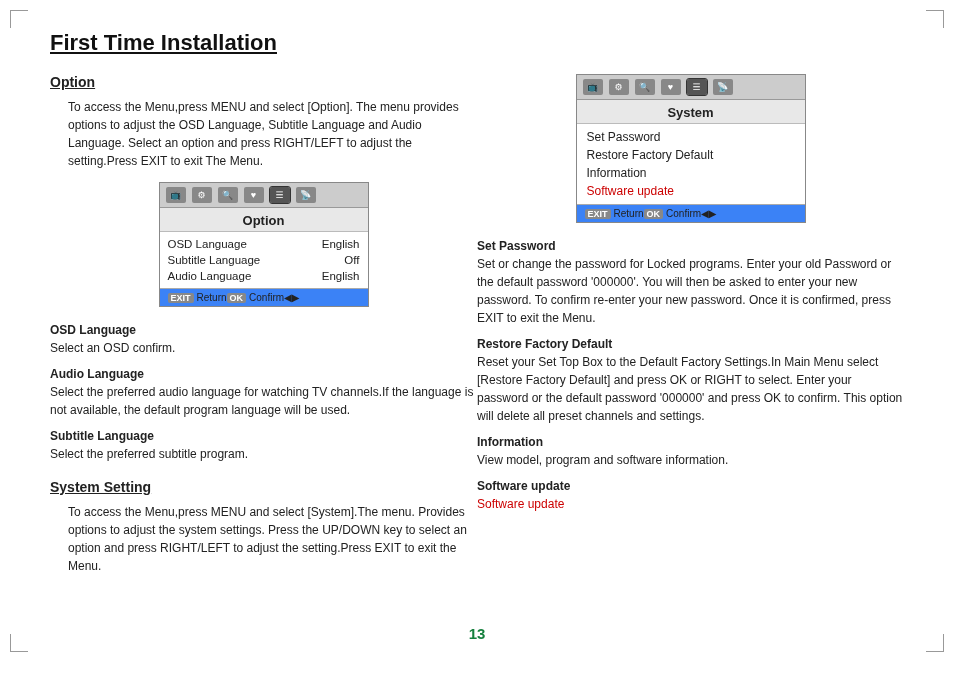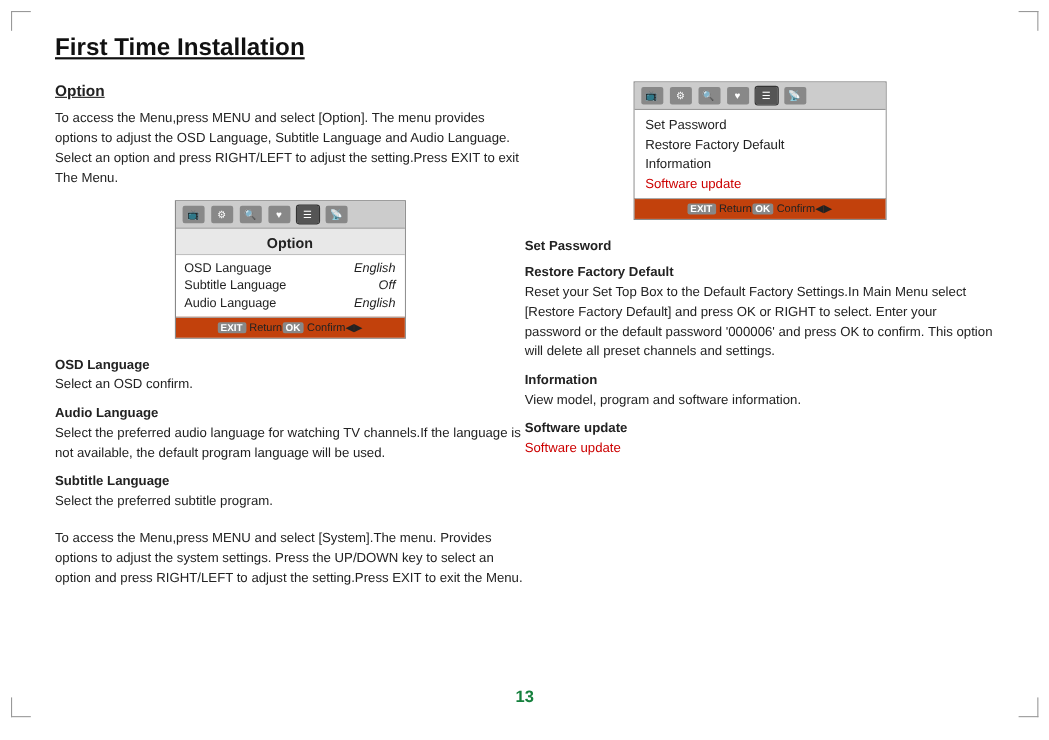--- a/index.html
+++ b/index.html
@@ -59,20 +59,21 @@
       font-weight: bold;
       text-decoration: underline;
       margin-bottom: 8px;
     }
 
     .section-desc {
       font-size: 12px;
       line-height: 1.5;
       margin-bottom: 12px;
       color: #222;
+      margin-left: 18px;
     }
 
     
     .menu-box {
       border: 1px solid #888;
       background: #f0f0f0;
       width: 210px;
       margin: 0 auto 16px auto;
     }
 
@@ -117,26 +118,26 @@
     }
 
     .menu-row {
       display: flex;
       justify-content: space-between;
       padding: 2px 0;
       font-size: 11.5px;
     }
 
     .menu-row .label { color: #222; }
-    .menu-row .value { color: #222; font-style: italic; }
+    .menu-row .value { color: #222; }
 
     .menu-footer {
-      background: #c2410c;
-      display: flex;
-      justify-content: center;
+      background: #3b82f6;
+      display: flex;
+      justify-content: flex-start;
       align-items: center;
       padding: 3px 8px;
       font-size: 10px;
       border-top: 1px solid #aaa;
     }
 
     .menu-footer-item {
       display: flex;
       align-items: center;
       gap: 3px;
@@ -291,36 +292,38 @@
         <div class="subsection-title">Audio Language</div>
         <div class="subsection-desc">Select the preferred audio language for watching TV channels.If the language is not available, the default program language will be used.</div>
       </div>
 
       <div class="subsection">
         <div class="subsection-title">Subtitle Language</div>
         <div class="subsection-desc">Select the preferred subtitle program.</div>
       </div>
 
       <div class="system-section">
+        <h2 class="section-title">System Setting</h2>
         <p class="section-desc">To access the Menu,press MENU and select [System].The menu. Provides options to adjust the system settings. Press the UP/DOWN key to select an option and press RIGHT/LEFT to adjust the setting.Press EXIT to exit the Menu.</p>
       </div>
 
     </div>
 
     <div class="col-right">
 
       <div class="system-menu-box">
         <div class="menu-icons-bar">
           <div class="menu-icon">📺</div>
           <div class="menu-icon">⚙</div>
           <div class="menu-icon">🔍</div>
           <div class="menu-icon">♥</div>
           <div class="menu-icon active">☰</div>
           <div class="menu-icon">📡</div>
         </div>
+        <div class="system-menu-title">System</div>
         <div class="system-menu-rows">
           <div class="system-menu-row">Set Password</div>
           <div class="system-menu-row">Restore Factory Default</div>
           <div class="system-menu-row">Information</div>
           <div class="system-menu-row highlighted">Software update</div>
         </div>
         <div class="menu-footer">
           <div class="menu-footer-item">
             <span class="key-badge">EXIT</span>
             <span>Return</span>
@@ -330,25 +333,26 @@
             <span>Confirm</span>
           </div>
           <div class="menu-footer-item">
             <span>◀▶</span>
           </div>
         </div>
       </div>
 
       <div class="subsection">
         <div class="subsection-title">Set Password</div>
+        <div class="subsection-desc">Set or change the password for Locked programs.  Enter your old Password or the default password '000000'. You will then be asked to enter your new password. To confirm re-enter your new password. Once it is confirmed, press EXIT to exit the Menu.</div>
       </div>
 
       <div class="subsection">
         <div class="subsection-title">Restore Factory Default</div>
-        <div class="subsection-desc">Reset your Set Top Box to the Default Factory Settings.In Main Menu select [Restore Factory Default] and press OK or RIGHT to select. Enter your password or the default password '000006' and press OK to confirm. This option will delete all preset channels and settings.</div>
+        <div class="subsection-desc">Reset your Set Top Box to the Default Factory Settings.In Main Menu select [Restore Factory Default] and press OK or RIGHT to select. Enter your password or the default password '000000' and press OK to confirm. This option will delete all preset channels and settings.</div>
       </div>
 
       <div class="subsection">
         <div class="subsection-title">Information</div>
         <div class="subsection-desc">View model, program and software information.</div>
       </div>
 
       <div class="subsection">
         <div class="subsection-title">Software update</div>
         <div class="subsection-desc orange-text">Software update</div>

